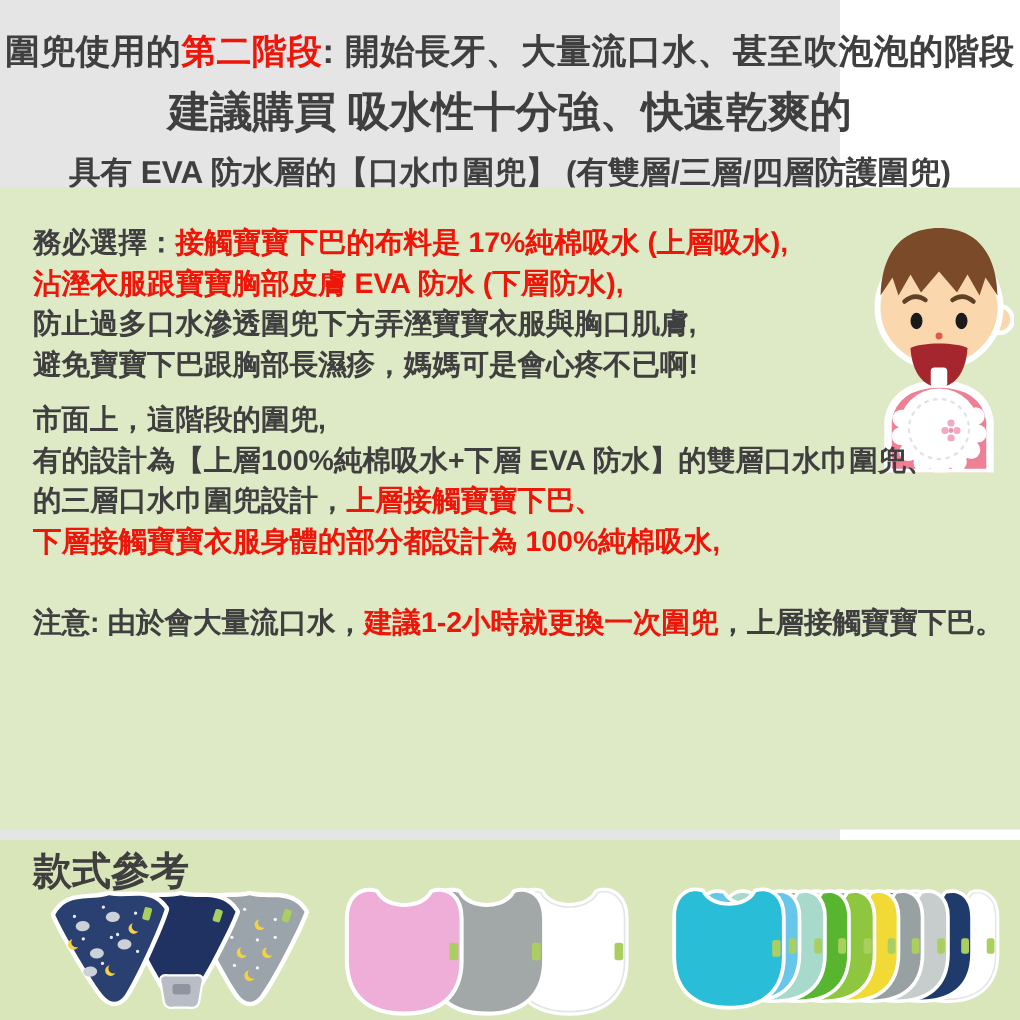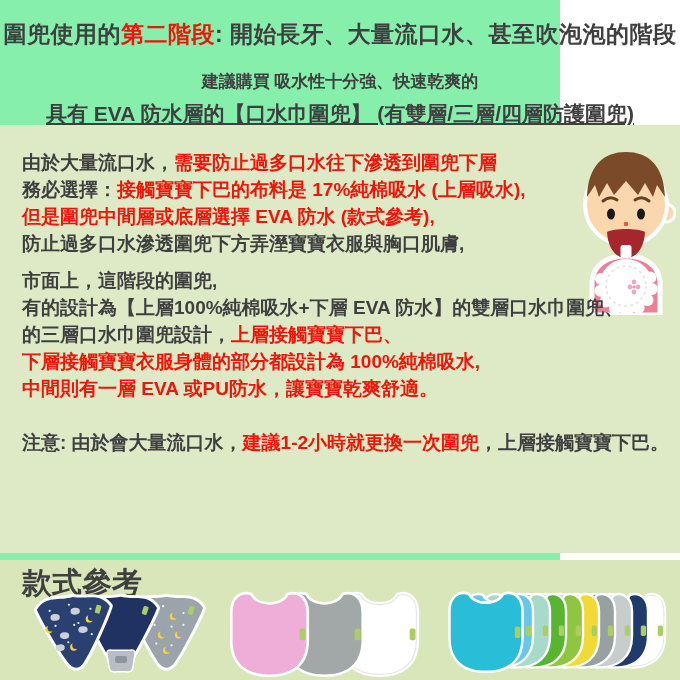--- a/index.html
+++ b/index.html
@@ -4,48 +4,48 @@
 <style>
   :root{
     --dark:#3f3f3f; --red:#ee1509; --box:#dee9c6; --bottom:#d9e6ba;
   }
   html,body{margin:0;padding:0;}
   body{
     width:680px;height:680px;overflow:hidden;background:#ffffff;
     font-family:"Liberation Sans","DejaVu Sans",sans-serif;
     -webkit-font-smoothing:antialiased;
   }
-  .page{position:relative;width:560px;height:680px;background:#86efac;}
+  .page{position:relative;width:560px;height:680px;background:#e5e5e5;}
 
   
   .header{position:absolute;top:0;left:0;width:680px;height:125px;text-align:center;}
   .h-line{font-weight:bold;color:var(--dark);white-space:nowrap;}
   .h-line-0{font-size:23px;margin-top:19px;letter-spacing:0.5px;}
-  .h-line-1{font-size:17px;margin-top:20px;}
-  .h-line-2{font-size:21px;margin-top:7px;text-decoration:underline;}
+  .h-line-1{font-size:28px;margin-top:6px;}
+  .h-line-2{font-size:21px;margin-top:7px;}
 
   .c-dark{color:var(--dark);}
   .c-red{color:var(--red);}
 
   
   .main-box{
     position:absolute;top:125px;left:0;width:680px;height:428px;
     background:var(--box);box-sizing:border-box;
     padding:24px 12px 0 22px;
   }
   .t-line{font-size:19px;font-weight:bold;line-height:27px;white-space:nowrap;color:var(--dark);}
   .para{position:relative;z-index:2;}
   .para-1{margin-top:10px;}
   .para-2{margin-top:27px;}
   .baby{position:absolute;top:16px;right:4px;width:100px;height:174px;z-index:1;}
 
   
   .bottom{position:absolute;top:560px;left:0;width:680px;height:120px;background:var(--bottom);}
   .style-heading{
-    position:absolute;left:22px;top:3px;font-size:30px;font-weight:bold;color:var(--dark);text-align:right;
+    position:absolute;left:22px;top:3px;font-size:26px;font-weight:bold;color:var(--dark);text-align:right;
   }
   .bib-group{position:absolute;}
   .bib-group svg{position:absolute;top:0;left:0;overflow:visible;}
   #group-bandana{left:32px;top:26px;width:178px;height:92px;}
   #group-rounded{left:222px;top:28px;width:205px;height:90px;}
   #group-fan{left:443px;top:28px;width:228px;height:86px;}
 </style>
 </head>
 <body>
 
@@ -55,31 +55,30 @@
     <div id="header-lines">
         <div class="h-line h-line-0"><span class="c-dark">圍兜使用的</span><span class="c-red">第二階段</span><span class="c-dark">: 開始長牙、大量流口水、甚至吹泡泡的階段</span></div>
         <div class="h-line h-line-1"><span class="c-dark">建議購買 吸水性十分強、快速乾爽的</span></div>
         <div class="h-line h-line-2"><span class="c-dark">具有 EVA 防水層的【口水巾圍兜】 (有雙層/三層/四層防護圍兜)</span></div>
       </div>
   </div>
 
   <div class="main-box">
     <div id="paragraphs">
         <div class="para para-0">
-          <div class="t-line"><span class="c-dark">由於大量流口水，</span><span class="c-red">需要防止過多口水往下滲透到圍兜下層</span></div>
           <div class="t-line"><span class="c-dark">務必選擇：</span><span class="c-red">接觸寶寶下巴的布料是 17%純棉吸水 (上層吸水),</span></div>
-          <div class="t-line"><span class="c-red">但是圍兜中間層或底層選擇 EVA 防水 (款式參考),</span></div>
+          <div class="t-line"><span class="c-red">沾溼衣服跟寶寶胸部皮膚 EVA 防水 (下層防水),</span></div>
           <div class="t-line"><span class="c-dark">防止過多口水滲透圍兜下方弄溼寶寶衣服與胸口肌膚,</span></div>
+          <div class="t-line"><span class="c-dark">避免寶寶下巴跟胸部長濕疹，媽媽可是會心疼不已啊!</span></div>
         </div>
         <div class="para para-1">
           <div class="t-line"><span class="c-dark">市面上，這階段的圍兜,</span></div>
           <div class="t-line"><span class="c-dark">有的設計為【上層100%純棉吸水+下層 EVA 防水】的雙層口水巾圍兜、</span></div>
           <div class="t-line"><span class="c-dark">的三層口水巾圍兜設計，</span><span class="c-red">上層接觸寶寶下巴、</span></div>
           <div class="t-line"><span class="c-red">下層接觸寶寶衣服身體的部分都設計為 100%純棉吸水,</span></div>
-          <div class="t-line"><span class="c-red">中間則有一層 EVA 或PU防水，讓寶寶乾爽舒適。</span></div>
         </div>
         <div class="para para-2">
           <div class="t-line"><span class="c-dark">注意: 由於會大量流口水，</span><span class="c-red">建議1-2小時就更換一次圍兜</span><span class="c-dark">，上層接觸寶寶下巴。</span></div>
         </div>
       </div>
     <svg class="baby" id="baby-svg" viewBox="0 0 100 174">
         <path d="M16,174 L16,140 C18,123 32,115 50,115 C68,115 82,123 84,140 L84,174 Z" fill="#ee7f95" stroke="#ffffff" stroke-width="5"></path>
         <circle cx="90" cy="72" r="9" fill="#fbd7ae" stroke="#ffffff" stroke-width="3"></circle>
         <ellipse cx="50" cy="64" rx="41" ry="40" fill="#fbd7ae" stroke="#ffffff" stroke-width="4"></ellipse>
         <path d="M11,56 C12,24 28,11 50,11 C72,11 88,24 89,56 L81,44 L77,56 L69,42 L62,54 L50,40 L38,54 L31,42 L23,56 L19,44 Z" fill="#7b4a28"></path>

